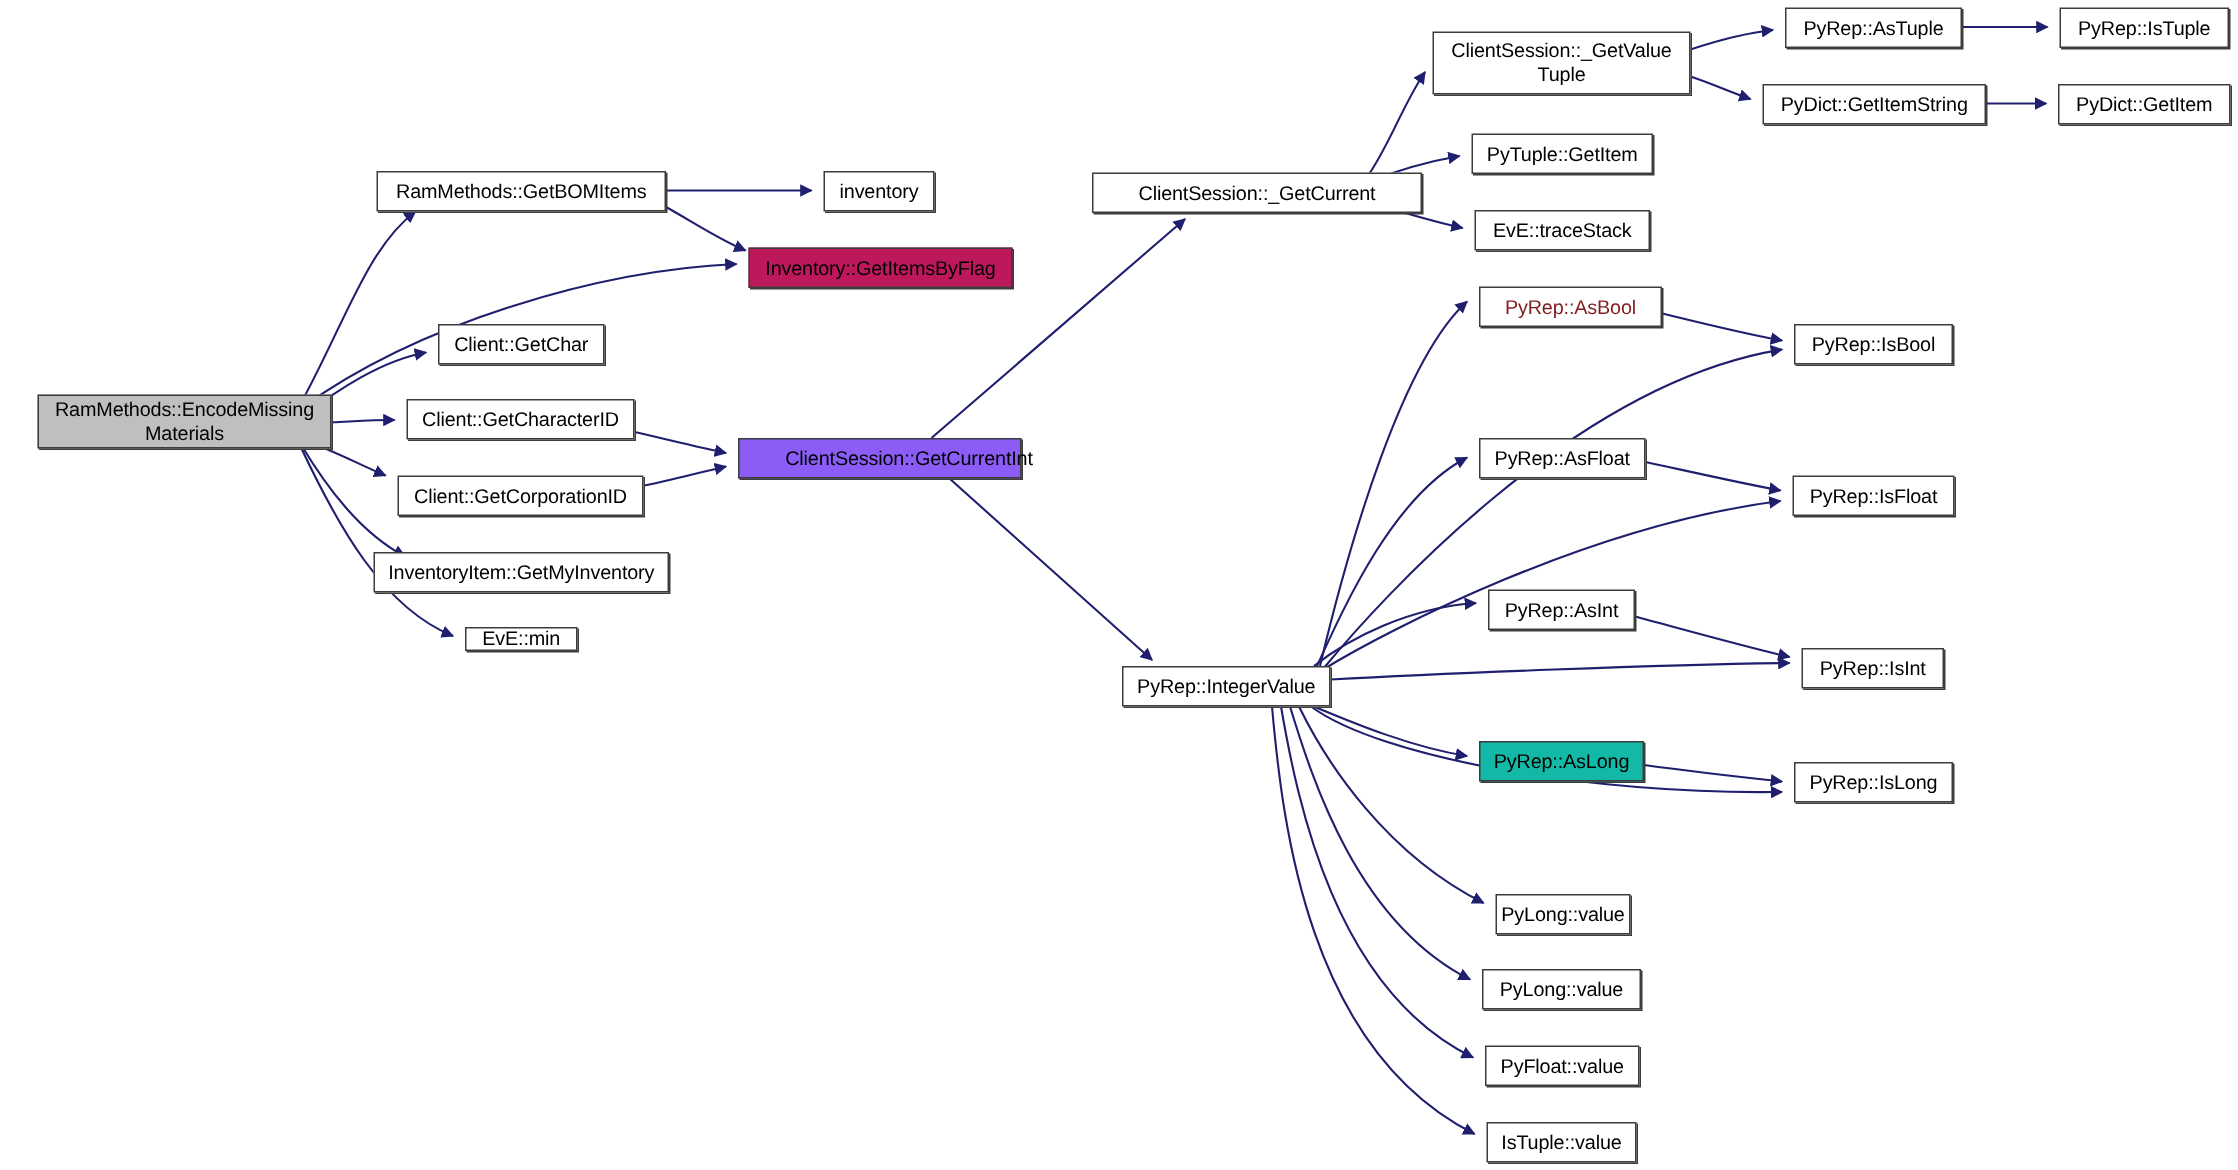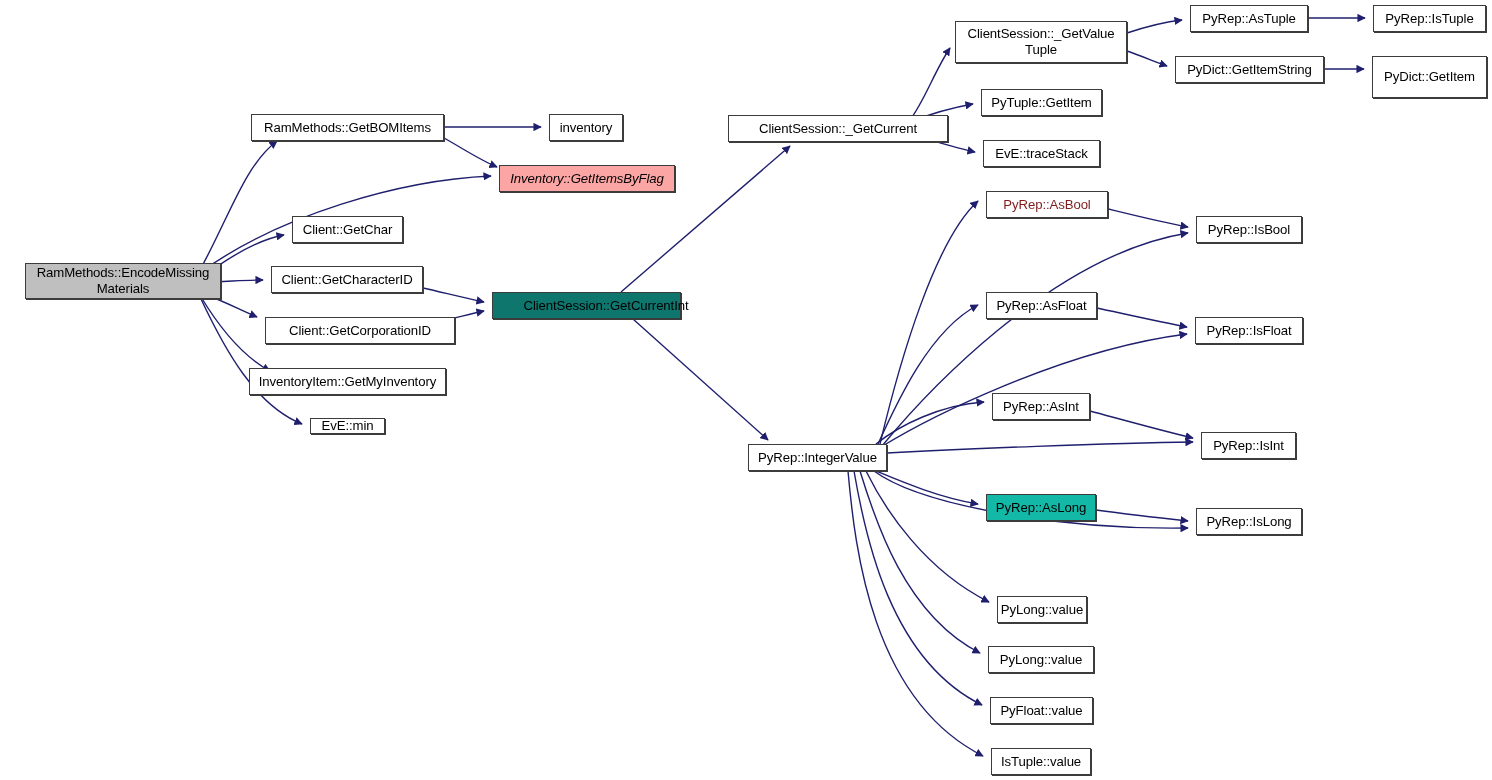--- a/index.html
+++ b/index.html
@@ -96,36 +96,36 @@
         <path d="M 860,471 C 875,520 905,615 980,653" fill="none" stroke="#1f1f6e" stroke-width="1.4" marker-end="url(#arrow)"></path>
         <path d="M 854,471 C 865,535 890,660 982,705" fill="none" stroke="#1f1f6e" stroke-width="1.4" marker-end="url(#arrow)"></path>
         <path d="M 848,471 C 855,550 872,700 983,756" fill="none" stroke="#1f1f6e" stroke-width="1.4" marker-end="url(#arrow)"></path>
       </g>
   </svg>
   <div id="nodes">
       <div class="node root two-line" style="left: 5px; top: 263px; width: 196px; height: 36px; border-color: rgb(60, 60, 60); background: rgb(191, 191, 191); color: rgb(0, 0, 0); margin-left: 20px;">RamMethods::EncodeMissing
 Materials</div>
       <div class="node" style="left: 251px; top: 114px; width: 193px; height: 27px; border-color: rgb(60, 60, 60); background: rgb(255, 255, 255); color: rgb(0, 0, 0);">RamMethods::GetBOMItems</div>
       <div class="node" style="left: 549px; top: 114px; width: 74px; height: 27px; border-color: rgb(60, 60, 60); background: rgb(255, 255, 255); color: rgb(0, 0, 0);">inventory</div>
-      <div class="node" style="left: 499px; top: 165px; width: 176px; height: 27px; border-color: rgb(60, 60, 60); background: #fca5a5; color: rgb(0, 0, 0); font-style: italic;">Inventory::GetItemsByFlag</div>
+      <div class="node" style="left: 499px; top: 165px; width: 176px; height: 27px; border-color: rgb(60, 60, 60); background: #be185d; color: rgb(0, 0, 0);">Inventory::GetItemsByFlag</div>
       <div class="node" style="left: 292px; top: 216px; width: 111px; height: 27px; border-color: rgb(60, 60, 60); background: rgb(255, 255, 255); color: rgb(0, 0, 0);">Client::GetChar</div>
       <div class="node" style="left: 271px; top: 266px; width: 152px; height: 27px; border-color: rgb(60, 60, 60); background: rgb(255, 255, 255); color: rgb(0, 0, 0);">Client::GetCharacterID</div>
-      <div class="node" style="left: 265px; top: 317px; width: 190px; height: 27px; border-color: rgb(60, 60, 60); background: rgb(255, 255, 255); color: rgb(0, 0, 0);">Client::GetCorporationID</div>
+      <div class="node" style="left: 265px; top: 317px; width: 164px; height: 27px; border-color: rgb(60, 60, 60); background: rgb(255, 255, 255); color: rgb(0, 0, 0);">Client::GetCorporationID</div>
       <div class="node" style="left: 249px; top: 368px; width: 197px; height: 27px; border-color: rgb(60, 60, 60); background: rgb(255, 255, 255); color: rgb(0, 0, 0);">InventoryItem::GetMyInventory</div>
       <div class="node" style="left: 310px; top: 418px; width: 75px; height: 16px; border-color: rgb(60, 60, 60); background: rgb(255, 255, 255); color: rgb(0, 0, 0);">EvE::min</div>
-      <div class="node" style="left: 492px; top: 292px; width: 189px; height: 27px; border-color: rgb(60, 60, 60); background: #0f766e; color: rgb(0, 0, 0); padding-left: 39px;">ClientSession::GetCurrentInt</div>
+      <div class="node" style="left: 492px; top: 292px; width: 189px; height: 27px; border-color: rgb(60, 60, 60); background: #8b5cf6; color: rgb(0, 0, 0); padding-left: 39px;">ClientSession::GetCurrentInt</div>
       <div class="node" style="left: 728px; top: 115px; width: 220px; height: 27px; border-color: rgb(60, 60, 60); background: rgb(255, 255, 255); color: rgb(0, 0, 0);">ClientSession::_GetCurrent</div>
       <div class="node two-line" style="left: 955px; top: 21px; width: 172px; height: 42px; border-color: rgb(60, 60, 60); background: rgb(255, 255, 255); color: rgb(0, 0, 0);">ClientSession::_GetValue
 Tuple</div>
       <div class="node" style="left: 981px; top: 89px; width: 121px; height: 27px; border-color: rgb(60, 60, 60); background: rgb(255, 255, 255); color: rgb(0, 0, 0);">PyTuple::GetItem</div>
       <div class="node" style="left: 983px; top: 140px; width: 117px; height: 27px; border-color: rgb(60, 60, 60); background: rgb(255, 255, 255); color: rgb(0, 0, 0);">EvE::traceStack</div>
       <div class="node" style="left: 1190px; top: 5px; width: 118px; height: 27px; border-color: rgb(60, 60, 60); background: rgb(255, 255, 255); color: rgb(0, 0, 0);">PyRep::AsTuple</div>
       <div class="node" style="left: 1175px; top: 56px; width: 149px; height: 27px; border-color: rgb(60, 60, 60); background: rgb(255, 255, 255); color: rgb(0, 0, 0);">PyDict::GetItemString</div>
       <div class="node" style="left: 1373px; top: 5px; width: 113px; height: 27px; border-color: rgb(60, 60, 60); background: rgb(255, 255, 255); color: rgb(0, 0, 0);">PyRep::IsTuple</div>
-      <div class="node" style="left: 1372px; top: 56px; width: 115px; height: 42px; border-color: rgb(60, 60, 60); background: rgb(255, 255, 255); color: rgb(0, 0, 0);">PyDict::GetItem</div>
+      <div class="node" style="left: 1372px; top: 56px; width: 115px; height: 27px; border-color: rgb(60, 60, 60); background: rgb(255, 255, 255); color: rgb(0, 0, 0);">PyDict::GetItem</div>
       <div class="node" style="left: 748px; top: 444px; width: 139px; height: 27px; border-color: rgb(60, 60, 60); background: rgb(255, 255, 255); color: rgb(0, 0, 0);">PyRep::IntegerValue</div>
       <div class="node" style="left: 986px; top: 191px; width: 122px; height: 27px; border-color: rgb(60, 60, 60); background: rgb(255, 255, 255); color: #7f1d1d;">PyRep::AsBool</div>
       <div class="node" style="left: 1196px; top: 216px; width: 106px; height: 27px; border-color: rgb(60, 60, 60); background: rgb(255, 255, 255); color: rgb(0, 0, 0);">PyRep::IsBool</div>
       <div class="node" style="left: 986px; top: 292px; width: 111px; height: 27px; border-color: rgb(60, 60, 60); background: rgb(255, 255, 255); color: rgb(0, 0, 0);">PyRep::AsFloat</div>
       <div class="node" style="left: 1195px; top: 317px; width: 108px; height: 27px; border-color: rgb(60, 60, 60); background: rgb(255, 255, 255); color: rgb(0, 0, 0);">PyRep::IsFloat</div>
       <div class="node" style="left: 992px; top: 393px; width: 98px; height: 27px; border-color: rgb(60, 60, 60); background: rgb(255, 255, 255); color: rgb(0, 0, 0);">PyRep::AsInt</div>
       <div class="node" style="left: 1201px; top: 432px; width: 95px; height: 27px; border-color: rgb(60, 60, 60); background: rgb(255, 255, 255); color: rgb(0, 0, 0);">PyRep::IsInt</div>
       <div class="node" style="left: 986px; top: 494px; width: 110px; height: 27px; border-color: rgb(60, 60, 60); background: #14b8a6; color: rgb(0, 0, 0);">PyRep::AsLong</div>
       <div class="node" style="left: 1196px; top: 508px; width: 106px; height: 27px; border-color: rgb(60, 60, 60); background: rgb(255, 255, 255); color: rgb(0, 0, 0);">PyRep::IsLong</div>
       <div class="node" style="left: 997px; top: 596px; width: 90px; height: 27px; border-color: rgb(60, 60, 60); background: rgb(255, 255, 255); color: rgb(0, 0, 0);">PyLong::value</div>

